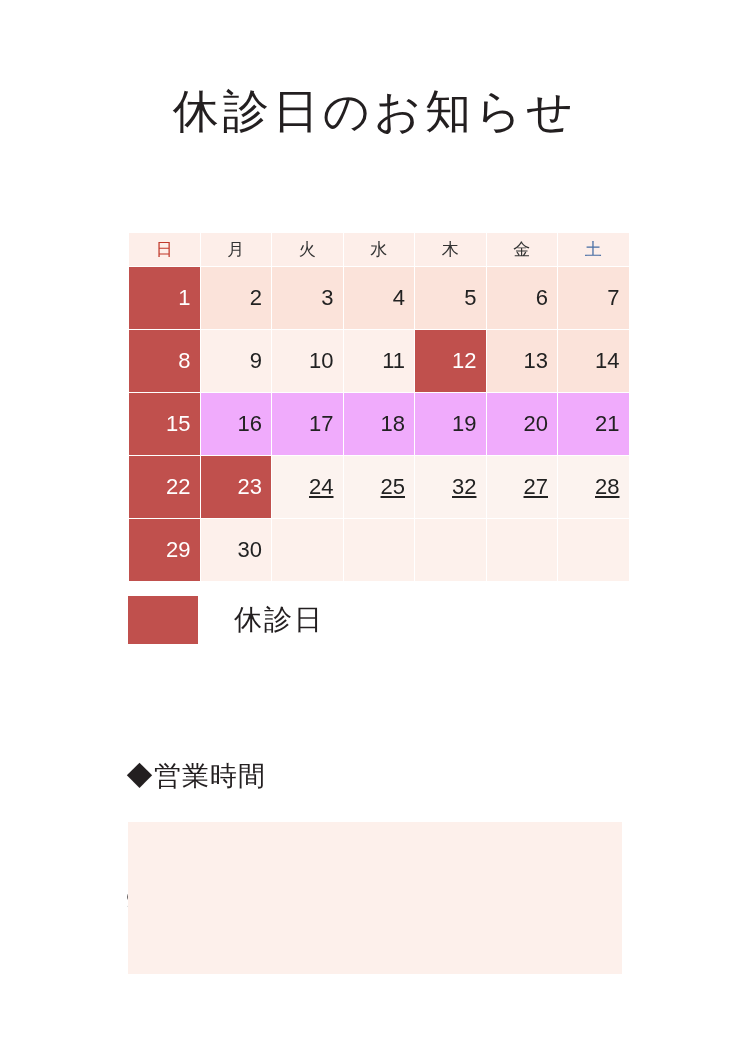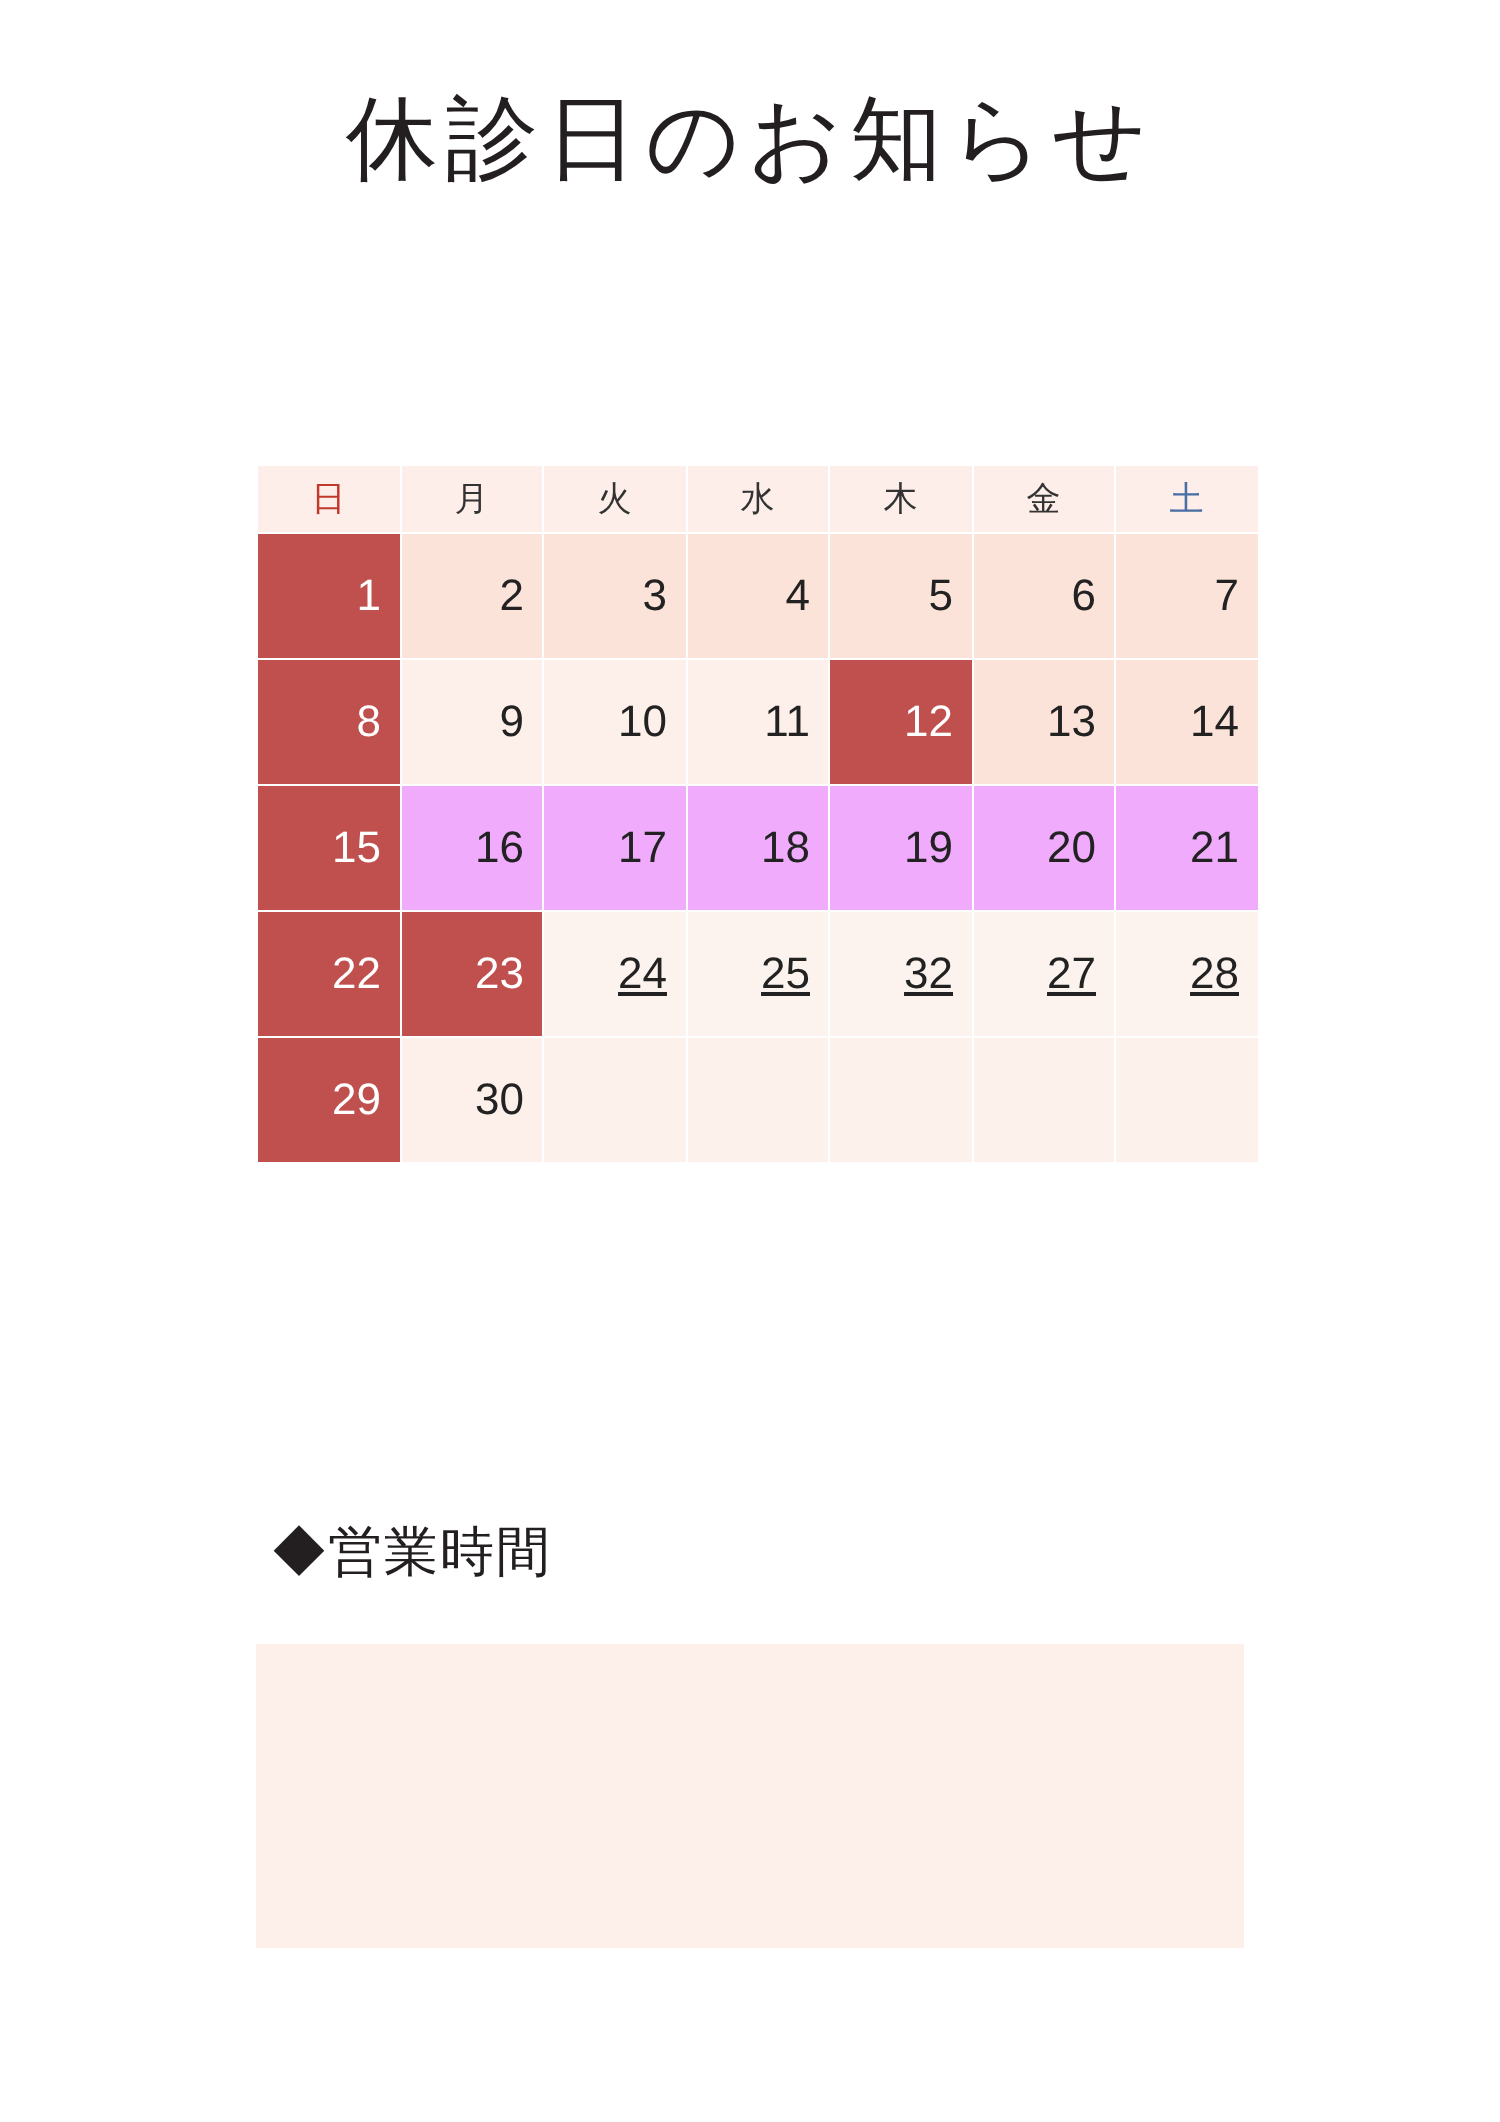--- a/index.html
+++ b/index.html
@@ -15,20 +15,21 @@
     color: #231f20;
     overflow: hidden;
   }
   .page {
     position: absolute;
     inset: 0;
   }
   .title-block {
     text-align: center;
     padding-top: 41px;
+    margin-top: 42px;
   }
   .title-main {
     font-size: 46px;
     letter-spacing: 4px;
     line-height: 1.25;
     font-weight: 400;
   }
   .title-month {
     font-size: 42px;
     letter-spacing: 2px;
@@ -102,21 +103,21 @@
 
   .notes {
     position: absolute;
     left: 126px;
     top: 672px;
     font-size: 27px;
     line-height: 1.55;
     letter-spacing: 1px;
     white-space: pre;
   }
-  .notes div { white-space: pre; margin-left: 10px; }
+  .notes div { white-space: pre; }
 
   .bottom-band {
     position: absolute;
     left: 128px;
     top: 822px;
     width: 494px;
     height: 152px;
     background: #fdf0eb;
   }
 </style>
@@ -183,20 +184,24 @@
         <td class="t0">30</td>
         <td class="empty"></td>
         <td class="empty"></td>
         <td class="empty"></td>
         <td class="empty"></td>
         <td class="empty"></td>
       </tr>
     </tbody>
   </table>
 
+  <div class="legend">
+    <div class="legend-swatch"></div>
+    <div class="legend-label">休診日</div>
+  </div>
 
   <div class="notes">
     <div>◆営業時間</div>
     <div>9：30〜19：00　※予約優先</div>
     
   </div>
 
   <div class="bottom-band"></div>
 
 </div>

